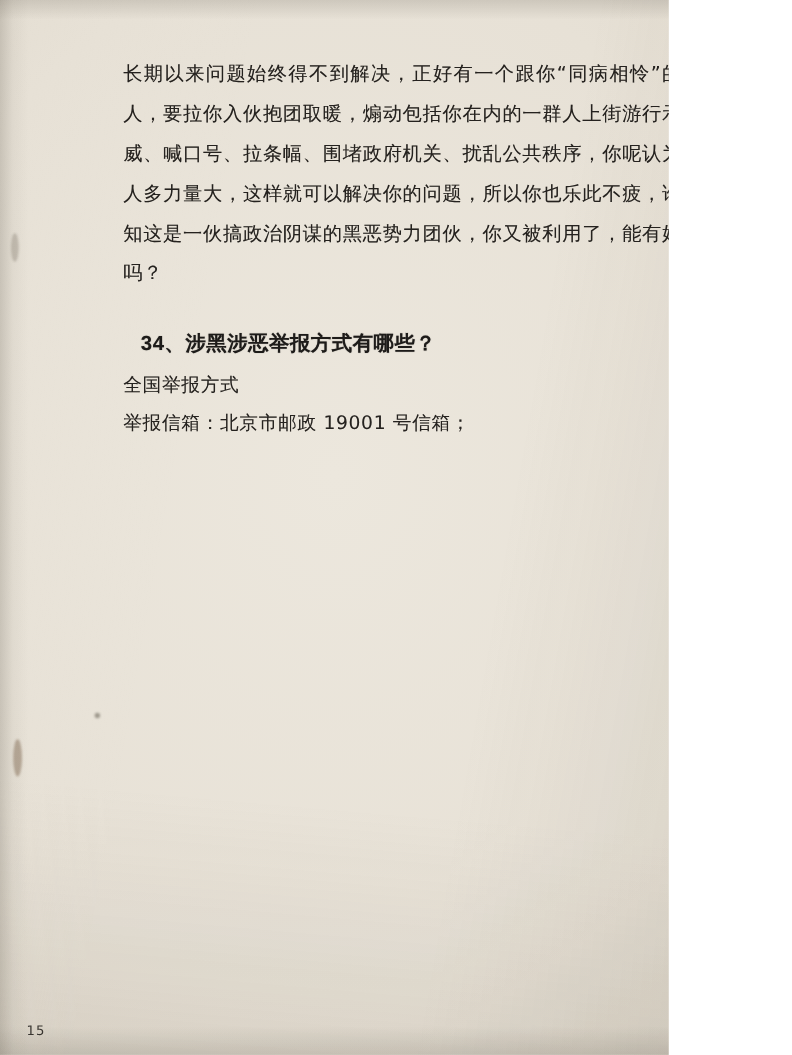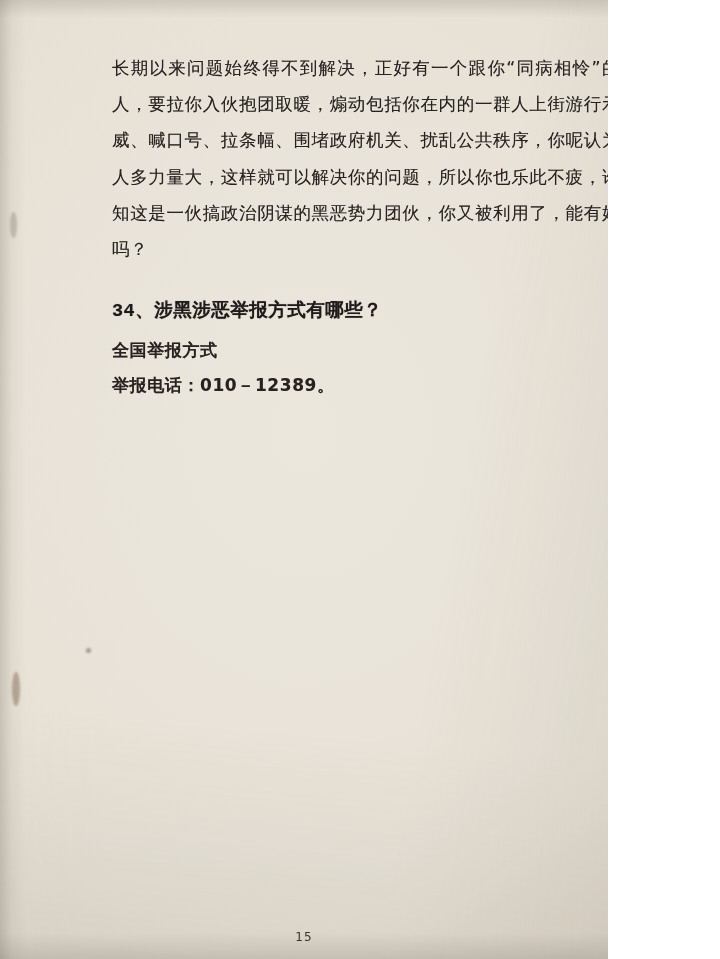--- a/index.html
+++ b/index.html
@@ -83,50 +83,51 @@
     text-justify: inter-character;
     color: #25221f;
     text-shadow: 0 0 0.6px rgba(40,36,32,0.35);
   }
   p.indent {
     text-indent: 36px;
   }
   .gap-sm { height: 6px; }
 
   h2.qheading {
-    margin: 14px 0 4px 0;
-    font-family: Liberation Mono, monospace;
+    margin: 14px 0 4px 16px;
+    font-family: Liberation Sans, sans-serif;
     font-size: 18.5px;
     font-weight: bold;
     line-height: 34px;
     letter-spacing: 0.5px;
     color: #1d1b19;
     text-shadow: 0 0 0.8px rgba(30,28,25,0.5);
   }
   p.ans {
     margin: 0;
     font-family: "DejaVu Sans", sans-serif;
     font-size: 17px;
     line-height: 35px;
     letter-spacing: 0.6px;
     color: #25221f;
-    font-weight: bold;
+    font-weight: normal;
     text-shadow: 0 0 0.5px rgba(40,36,32,0.3);
   }
 
   .page-number {
     position: absolute;
     left: 0;
     right: 0;
     top: 930px;
-    text-align: center;
+    text-align: left;
     font-family: "DejaVu Sans", sans-serif;
     font-size: 12px;
     color: #3a3732;
     letter-spacing: 1px;
+    padding-left: 24px;
   }
 </style>
 </head>
 <body>
 
 <div class="page">
   <div class="edge-top"></div>
   <div class="edge-left"></div>
   <div class="edge-bottom"></div>
   <div class="smudge s1"></div>
@@ -140,19 +141,19 @@
 
     <div class="gap-sm"></div>
 
 
     <div class="gap-sm"></div>
 
 
     <h2 class="qheading">34、涉黑涉恶举报方式有哪些？</h2>
 
     <p class="ans">全国举报方式</p>
-    <p class="ans">举报电话：010－12389。</p>
+    <p class="ans">举报信箱：北京市邮政 19001 号信箱；</p>
   </div>
 
   <div class="page-number">15</div>
 
   <div class="grain"></div>
 </div>
 
 </body></html>

